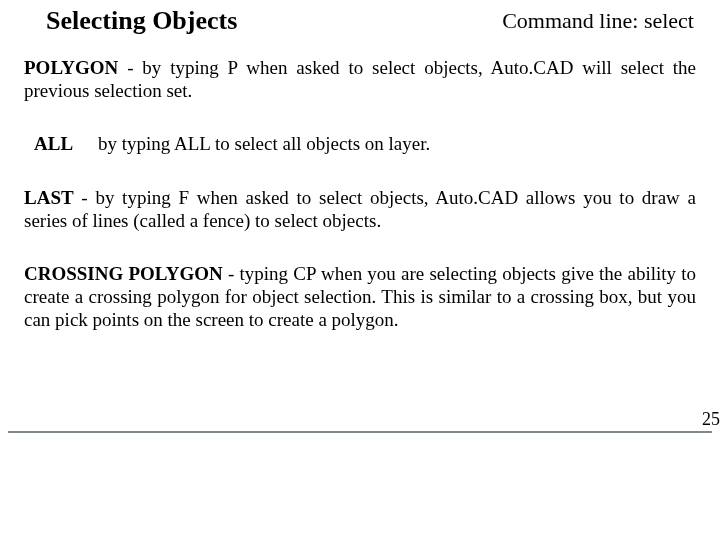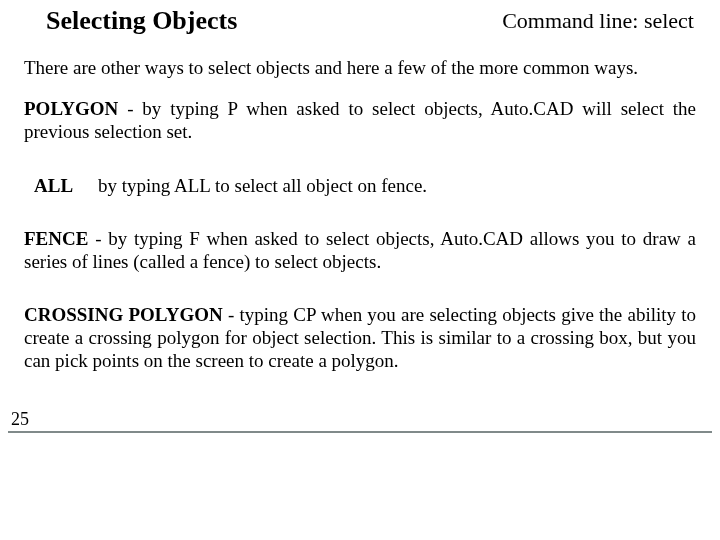--- a/index.html
+++ b/index.html
@@ -67,23 +67,22 @@
     width: 64px;
     font-weight: bold;
     vertical-align: top;
     margin-left: 10px;
   }
   .pagenum {
     position: absolute;
     left: 0;
     right: 0;
     bottom: 10px;
-    text-align: left;
+    text-align: right;
     font-size: 18px;
-    margin-left: 11px;
   }
   .footer-line {
     position: absolute;
     left: 8px;
     right: 8px;
     bottom: 7px;
     border-top: 2px solid #808a8a;
   }
 </style>
 </head>
@@ -93,33 +92,32 @@
 
   <div class="header">
     <div class="title">Selecting Objects</div>
     <div class="cmdline">
       <span>Command line: </span><span class="cmd">select</span>
     </div>
   </div>
 
   <div class="body">
 
-    <div class="para intro">There are other ways to select objects and here a few of the more common ways.</div>
 
 
     <div class="para">
       <span class="kw">POLYGON</span><span> - by typing P when asked to select objects, Auto.CAD will select the previous selection set.</span>
     </div>
 
     <div class="all-row">
-      <span class="all-kw">ALL</span><span>by typing ALL to select all object on fence.</span>
+      <span class="all-kw">ALL</span><span>by typing ALL to select all objects on layer.</span>
     </div>
 
     <div class="para">
-      <span class="kw">FENCE</span><span> - by typing F when asked to select objects, Auto.CAD allows you to draw a series of lines (called a fence) to select objects.</span>
+      <span class="kw">LAST</span><span> - by typing F when asked to select objects, Auto.CAD allows you to draw a series of lines (called a fence) to select objects.</span>
     </div>
 
     <div class="para" style="margin-bottom:0">
       <span class="kw">CROSSING POLYGON</span><span> - typing CP when you are selecting objects give the ability to create a crossing polygon for object selection. This is similar to a crossing box, but you can pick points on the screen to create a polygon.</span>
     </div>
 
   </div>
 
   <div class="pagenum">25</div>
   <div class="footer-line"></div>

